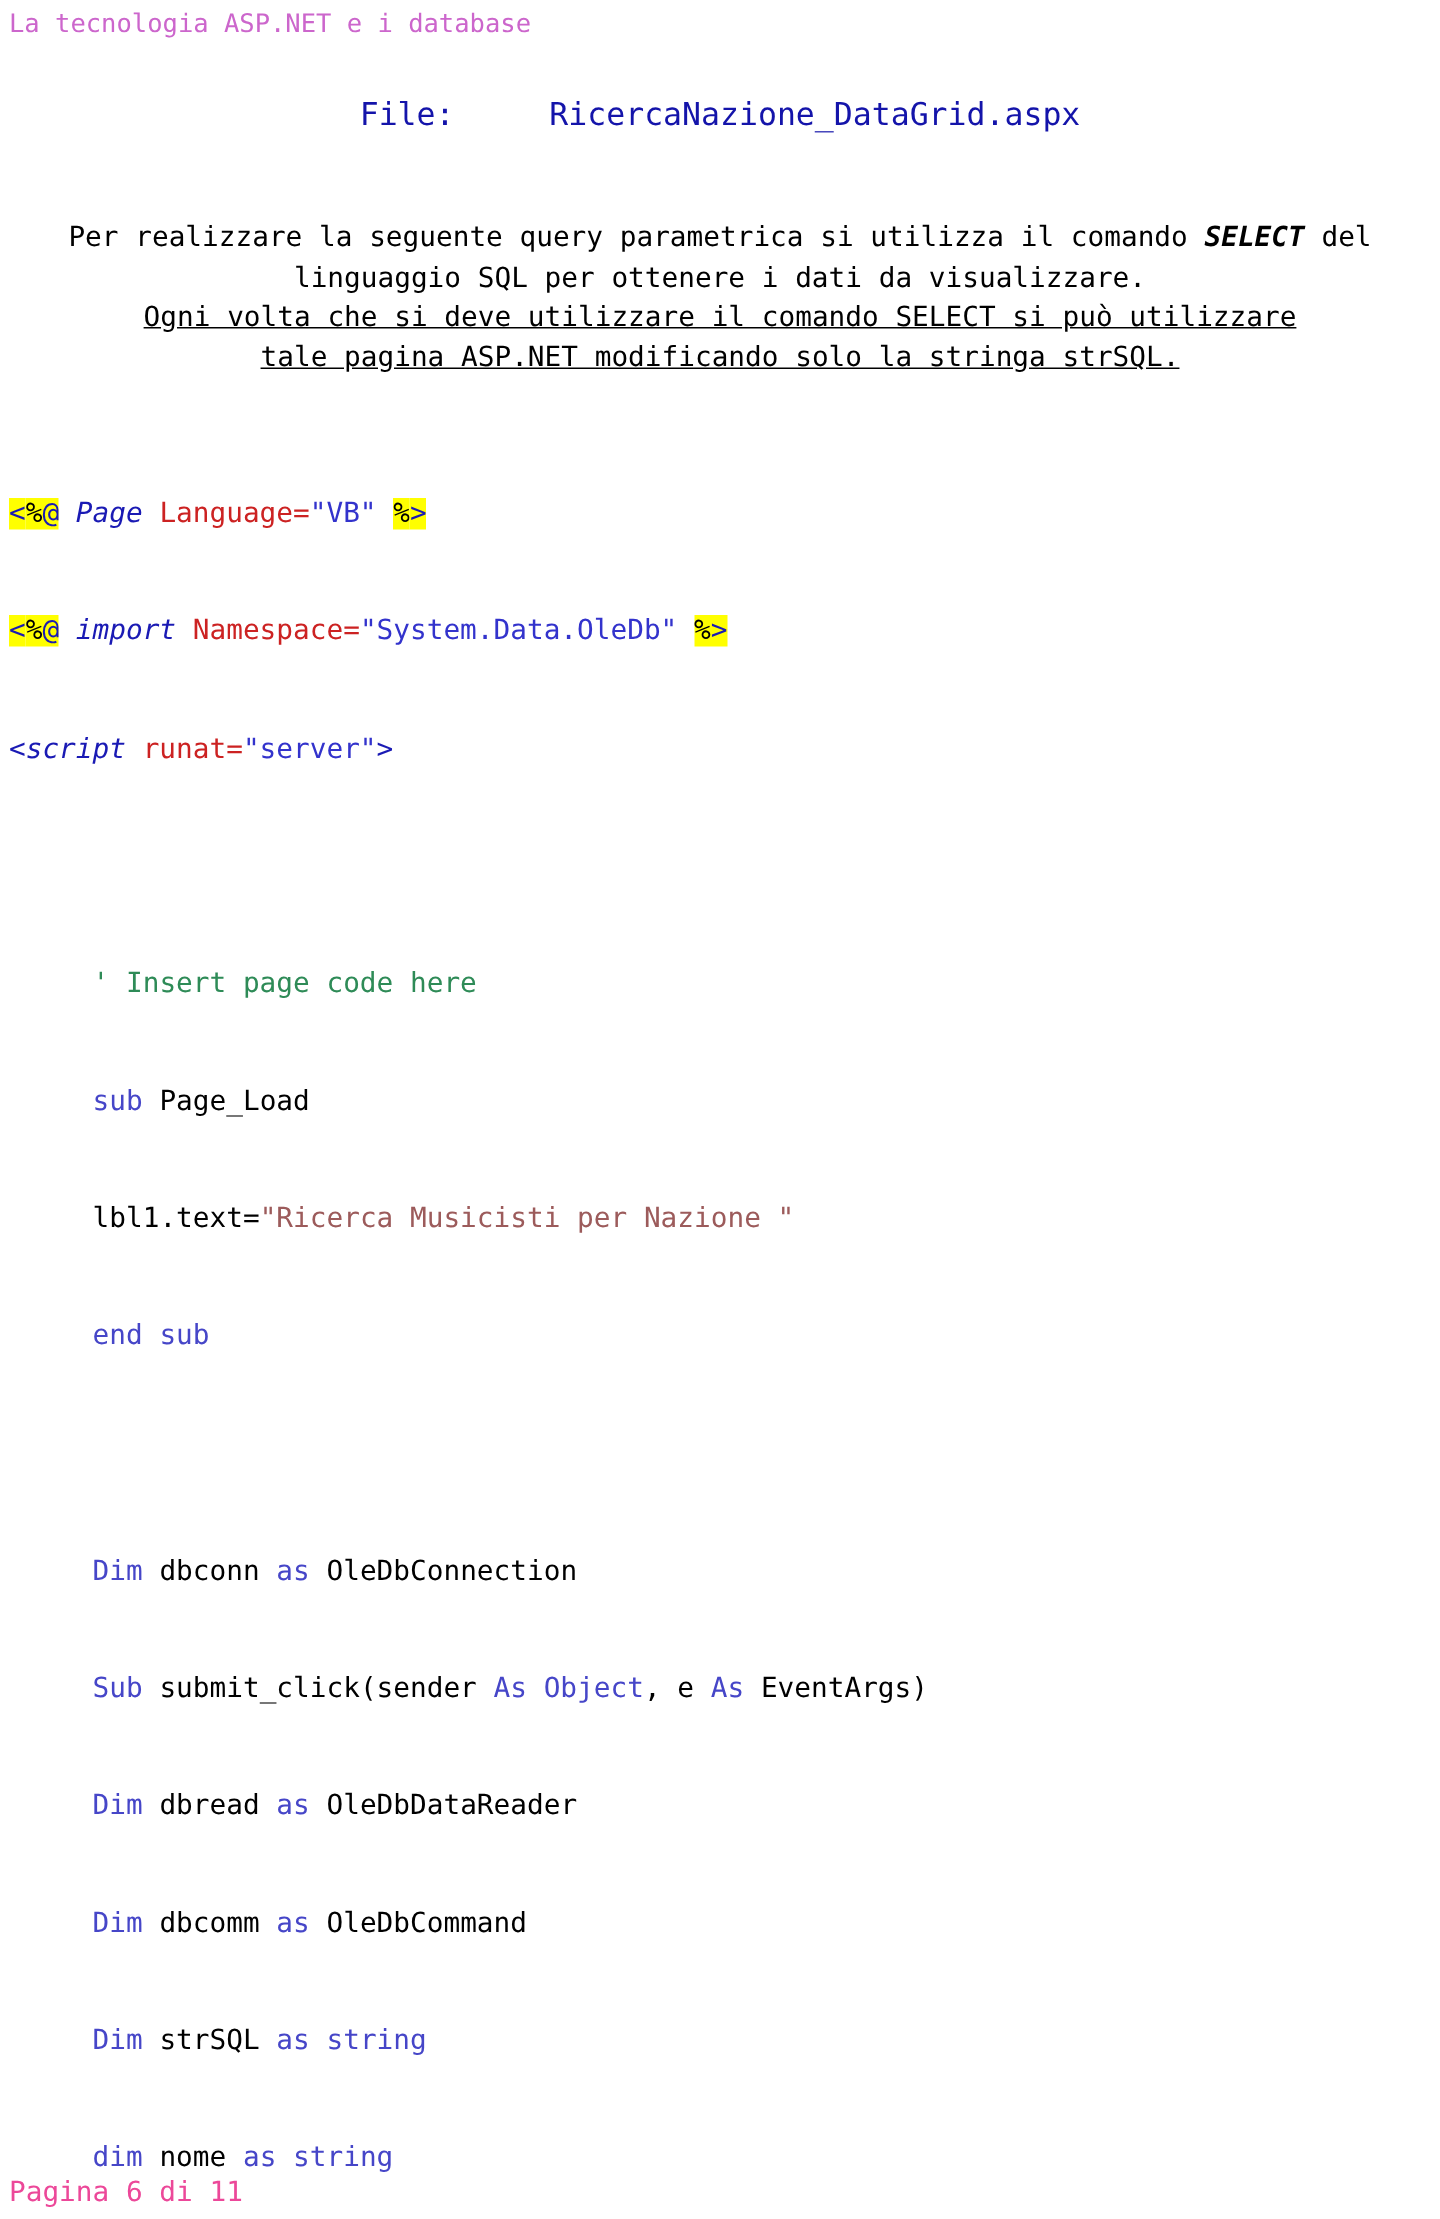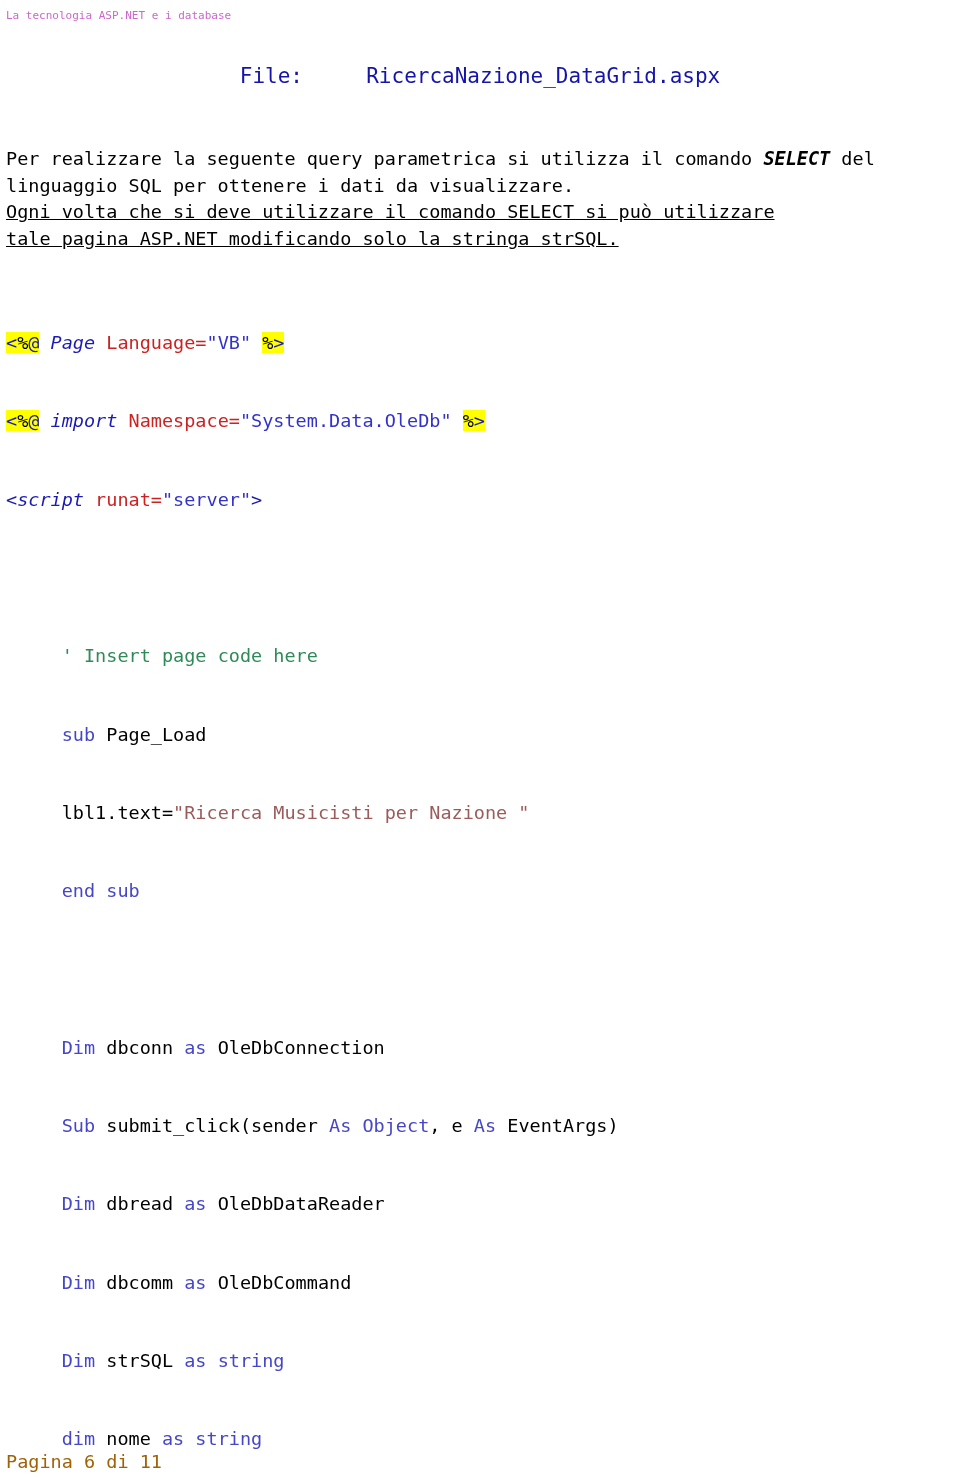--- a/index.html
+++ b/index.html
@@ -13,21 +13,21 @@
     position: relative;
     font-family: "DejaVu Sans Mono", "Liberation Mono", monospace;
     overflow: hidden;
   }
 
   
   .running-head {
     position: absolute;
     left: 6px;
     top: 5px;
-    font-size: 11px;
+    font-size: 17px;
     line-height: 22px;
     color: #CC66CC;
     letter-spacing: 0px;
     white-space: pre;
   }
 
   
   .title-block {
     position: absolute;
     left: 0;
@@ -52,20 +52,21 @@
   
   .intro {
     position: absolute;
     left: 6px;
     top: 146px;
     width: 948px;
     font-size: 18.5px;
     line-height: 26.5px;
     color: #000000;
     white-space: pre-wrap;
+    text-align: center;
   }
   .intro .kw-select {
     font-weight: bold;
     font-style: italic;
   }
   .intro .u {
     text-decoration: underline;
   }
 
   
@@ -92,21 +93,21 @@
   .str      { color: #9C5B5B; }           
   .plain    { color: #000000; }
 
   
   .footer {
     position: absolute;
     left: 6px;
     top: 1450px;
     font-size: 18.5px;
     line-height: 24px;
-    color: #a16207;
+    color: #ec4899;
     white-space: pre;
   }
 </style>
 </head>
 <body>
 
 <div class="running-head">La tecnologia ASP.NET e i database</div>
 
 <div class="title-block">
   <div class="title-line1">File:     RicercaNazione_DataGrid.aspx</div>

